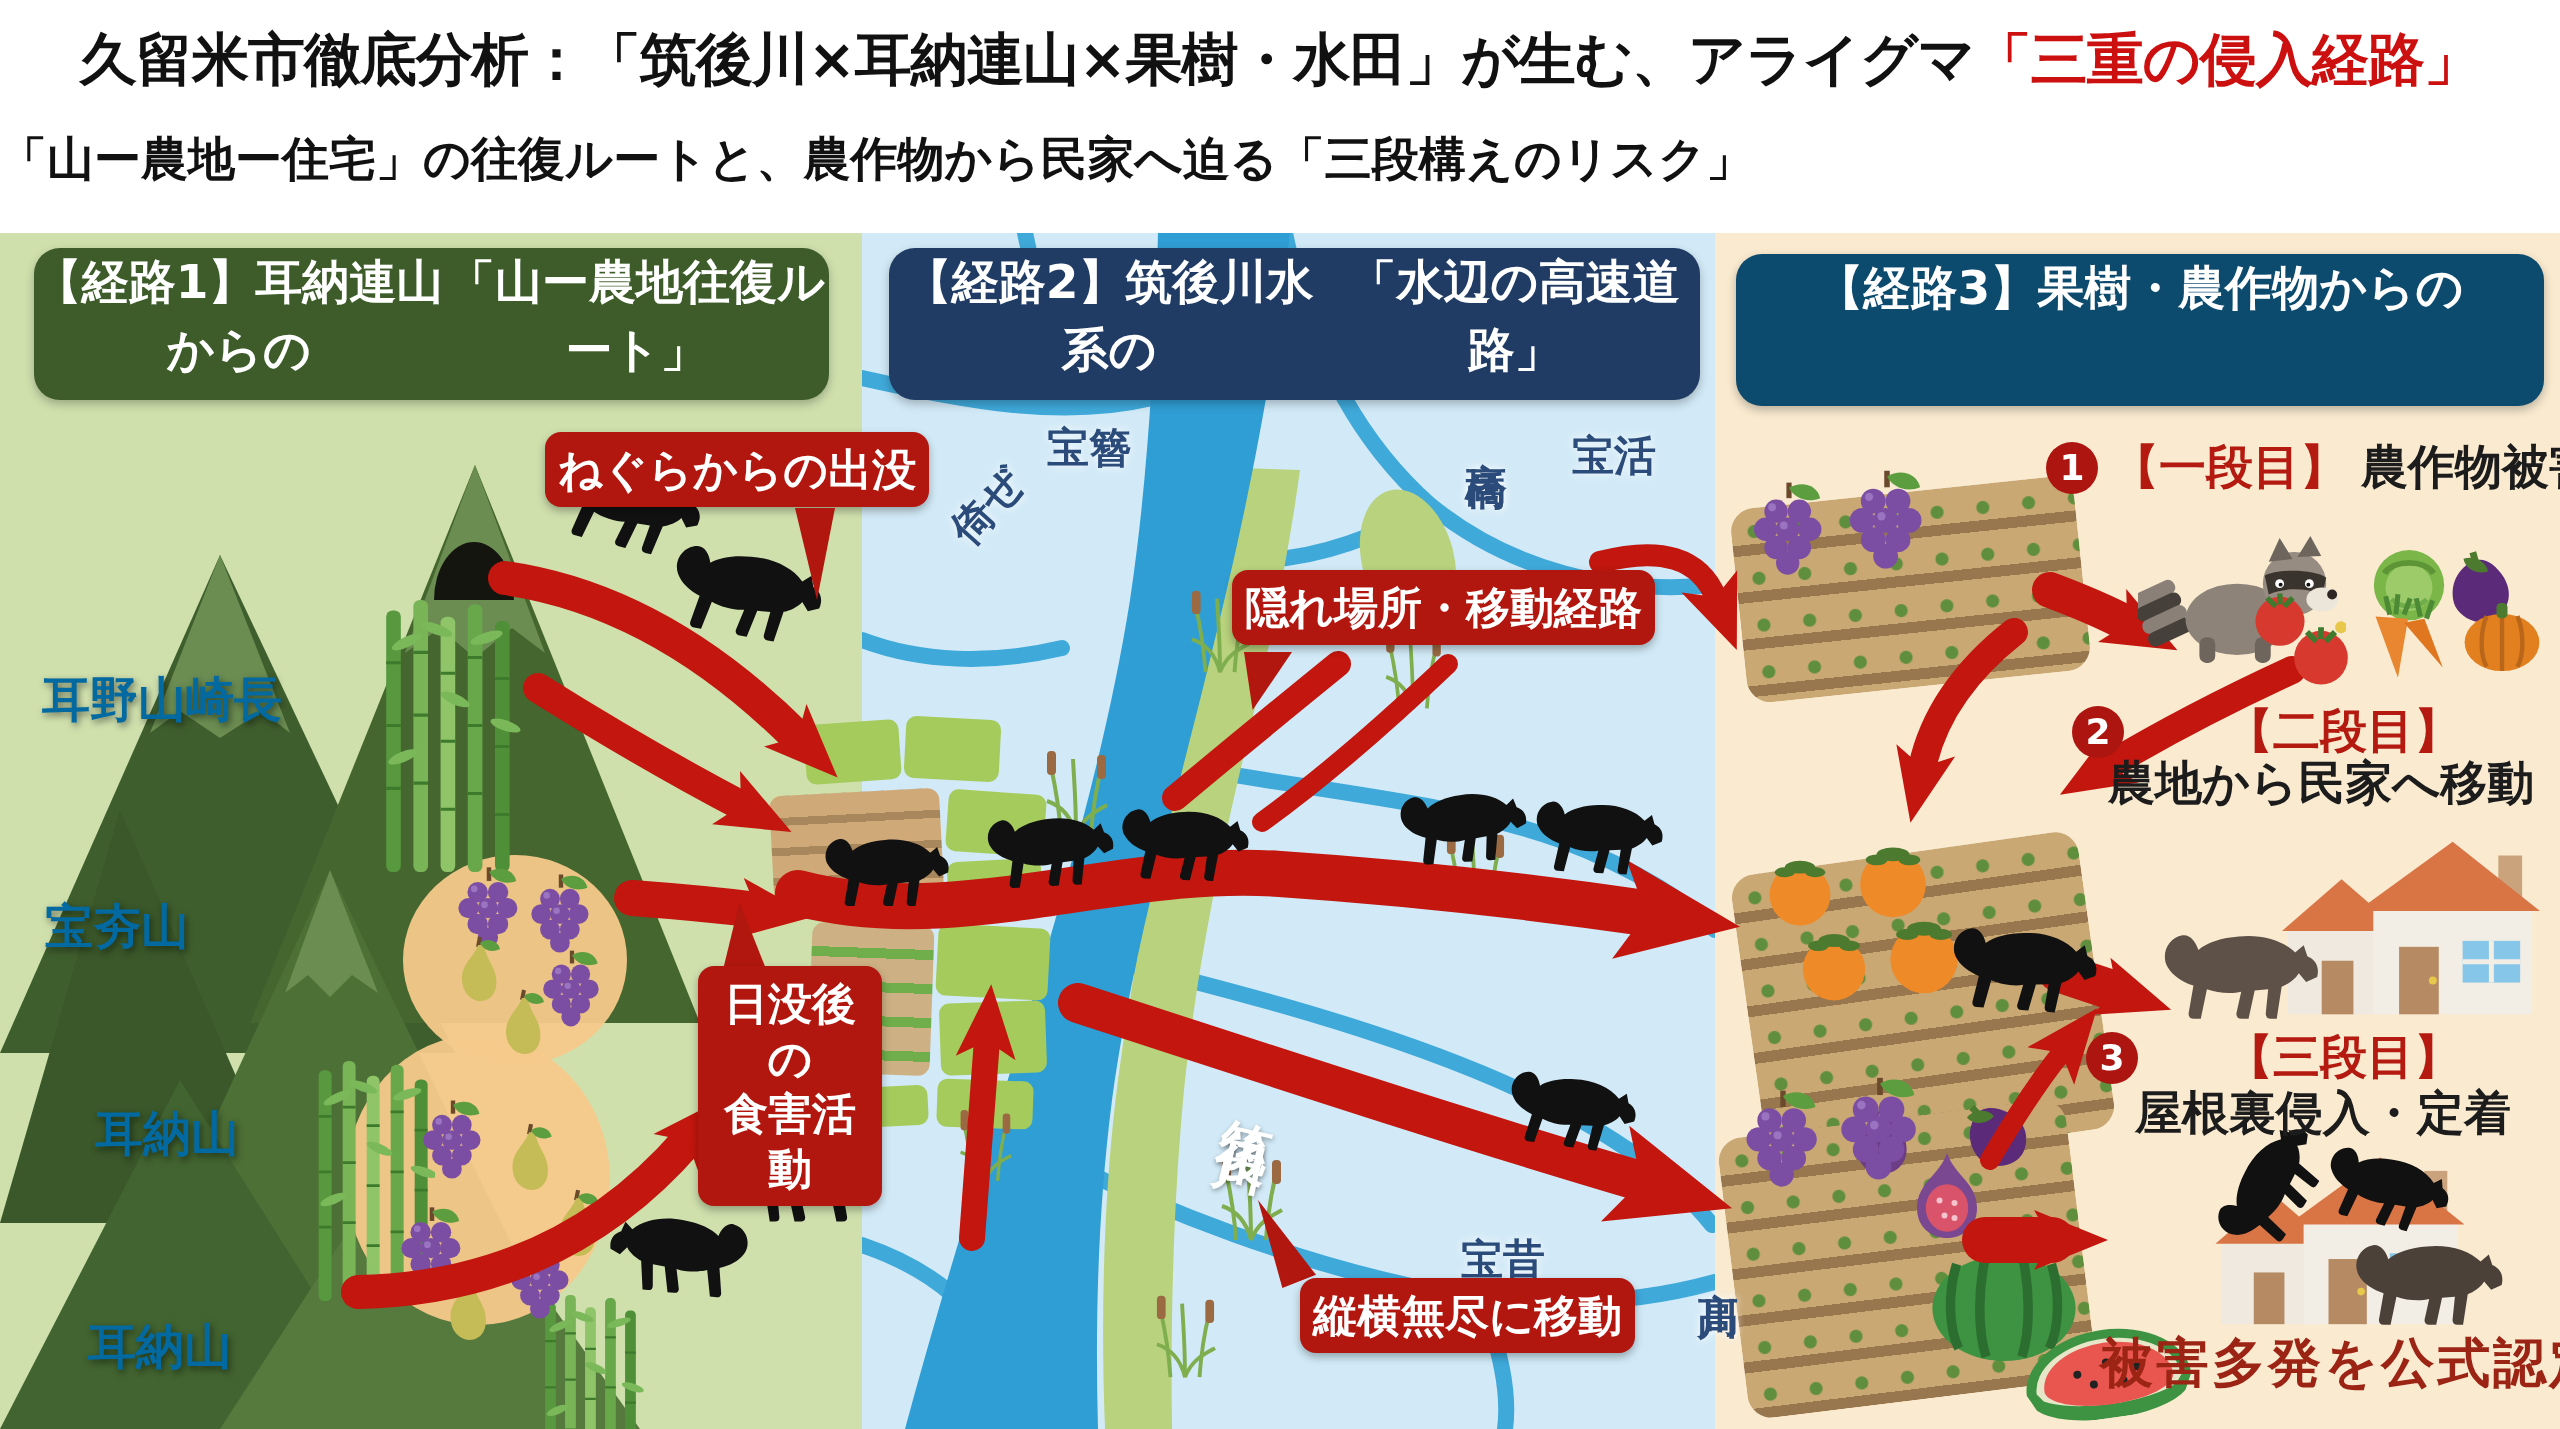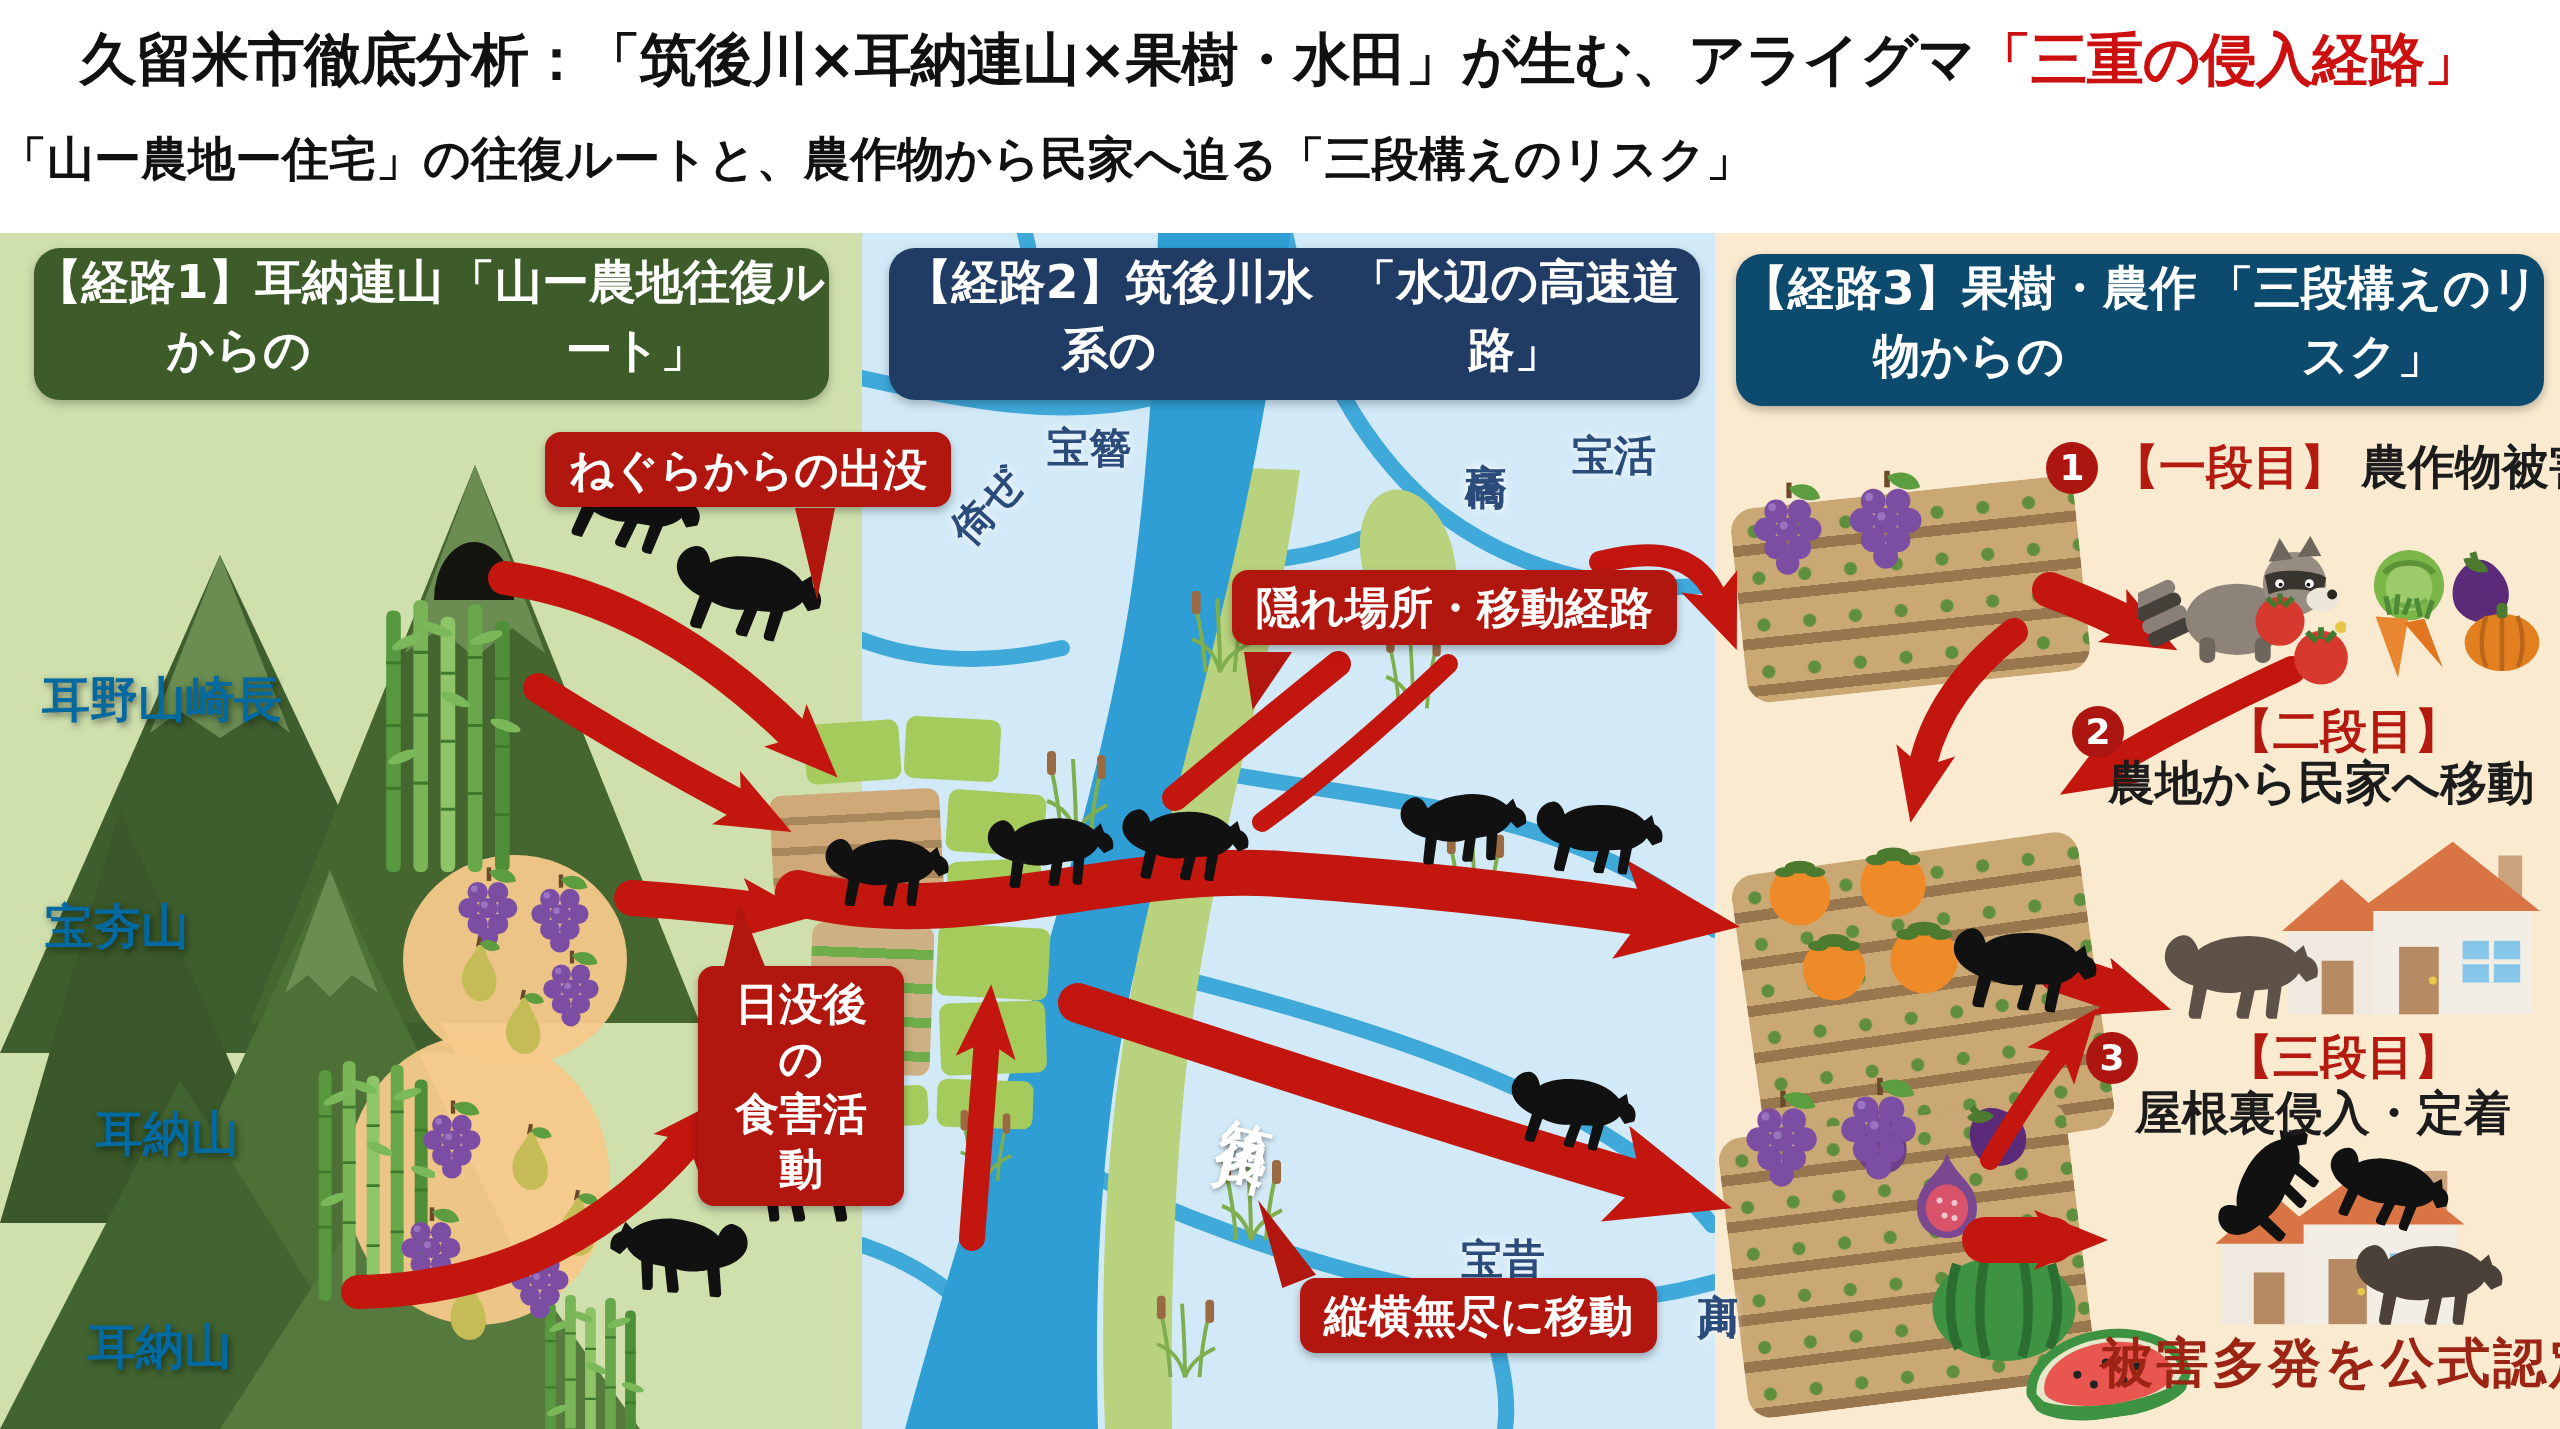--- a/index.html
+++ b/index.html
@@ -10,21 +10,21 @@
   
   .title1{left:0;top:22px;width:2560px;text-align:center;font-size:57px;letter-spacing:-1px;color:#111;}
   .title1 .red{color:#cc1010;}
   .title2{left:0;top:128px;width:2560px;font-size:47px;color:#111;}
   
   .panel{top:233px;height:1196px;}
   .hdrbox{border-radius:26px;color:#fff;text-align:center;font-size:47px;line-height:1.45;
           box-shadow:0 4px 10px rgba(0,0,0,.25);display:flex;flex-direction:row;justify-content:center;}
   
   .badge{background:#b2170f;color:#fff;border-radius:16px;font-size:44px;line-height:1.25;
-         padding:10px 24px;text-align:center;box-shadow:0 4px 9px rgba(0,0,0,.3);}
+         padding:10px 13px;text-align:center;box-shadow:0 4px 9px rgba(0,0,0,.3);}
   .tail{background:#b2170f;}
   
   .maplbl{color:#2b4b7a;font-size:42px;text-shadow:0 0 8px rgba(255,255,255,.9);}
   .vert{writing-mode:vertical-rl;text-orientation:upright;letter-spacing:6px;}
   .mtnlbl{color:#0369a1;font-size:48px;text-shadow:2px 3px 7px rgba(0,0,0,.5);}
   .riverlbl{color:#fff;font-size:52px;letter-spacing:10px;text-shadow:1px 2px 5px rgba(0,0,0,.35);}
   
   .stgrow{display:flex;align-items:center;gap:14px;}
   .numcirc{width:52px;height:52px;border-radius:50%;background:#ad1510;color:#fff;font-size:36px;
            display:flex;align-items:center;justify-content:center;flex:0 0 52px;}
@@ -494,21 +494,20 @@
   <div class="abs hdrbox" style="left:34px;top:248px;width:795px;height:152px;background:#3d5c2a;">
     <div>【経路1】耳納連山からの</div>
     <div>「山ー農地往復ルート」</div>
   </div>
   <div class="abs hdrbox" style="left:889px;top:248px;width:811px;height:152px;background:#203c64;">
     <div>【経路2】筑後川水系の</div>
     <div>「水辺の高速道路」</div>
   </div>
   <div class="abs hdrbox" style="left:1736px;top:254px;width:808px;height:152px;background:#0c4a6e;">
     <div>【経路3】果樹・農作物からの</div>
-    <div>「三段構えのリスク」</div>
   </div>
 
   <div class="abs mtnlbl nowrap" style="left:42px;top:668px;">耳野山崎長</div>
   <div class="abs mtnlbl nowrap" style="left:45px;top:895px;">宝夯山</div>
   <div class="abs mtnlbl nowrap" style="left:95px;top:1102px;">耳納山</div>
   <div class="abs mtnlbl nowrap" style="left:88px;top:1315px;">耳納山</div>
 
   <div class="abs maplbl nowrap" style="left:1047px;top:420px;">宝簪</div>
   <div class="abs maplbl nowrap" style="left:945px;top:478px;transform:rotate(-48deg);">倚ぜ</div>
   <div class="abs maplbl vert nowrap" style="left:1458px;top:428px;">高橋</div>

